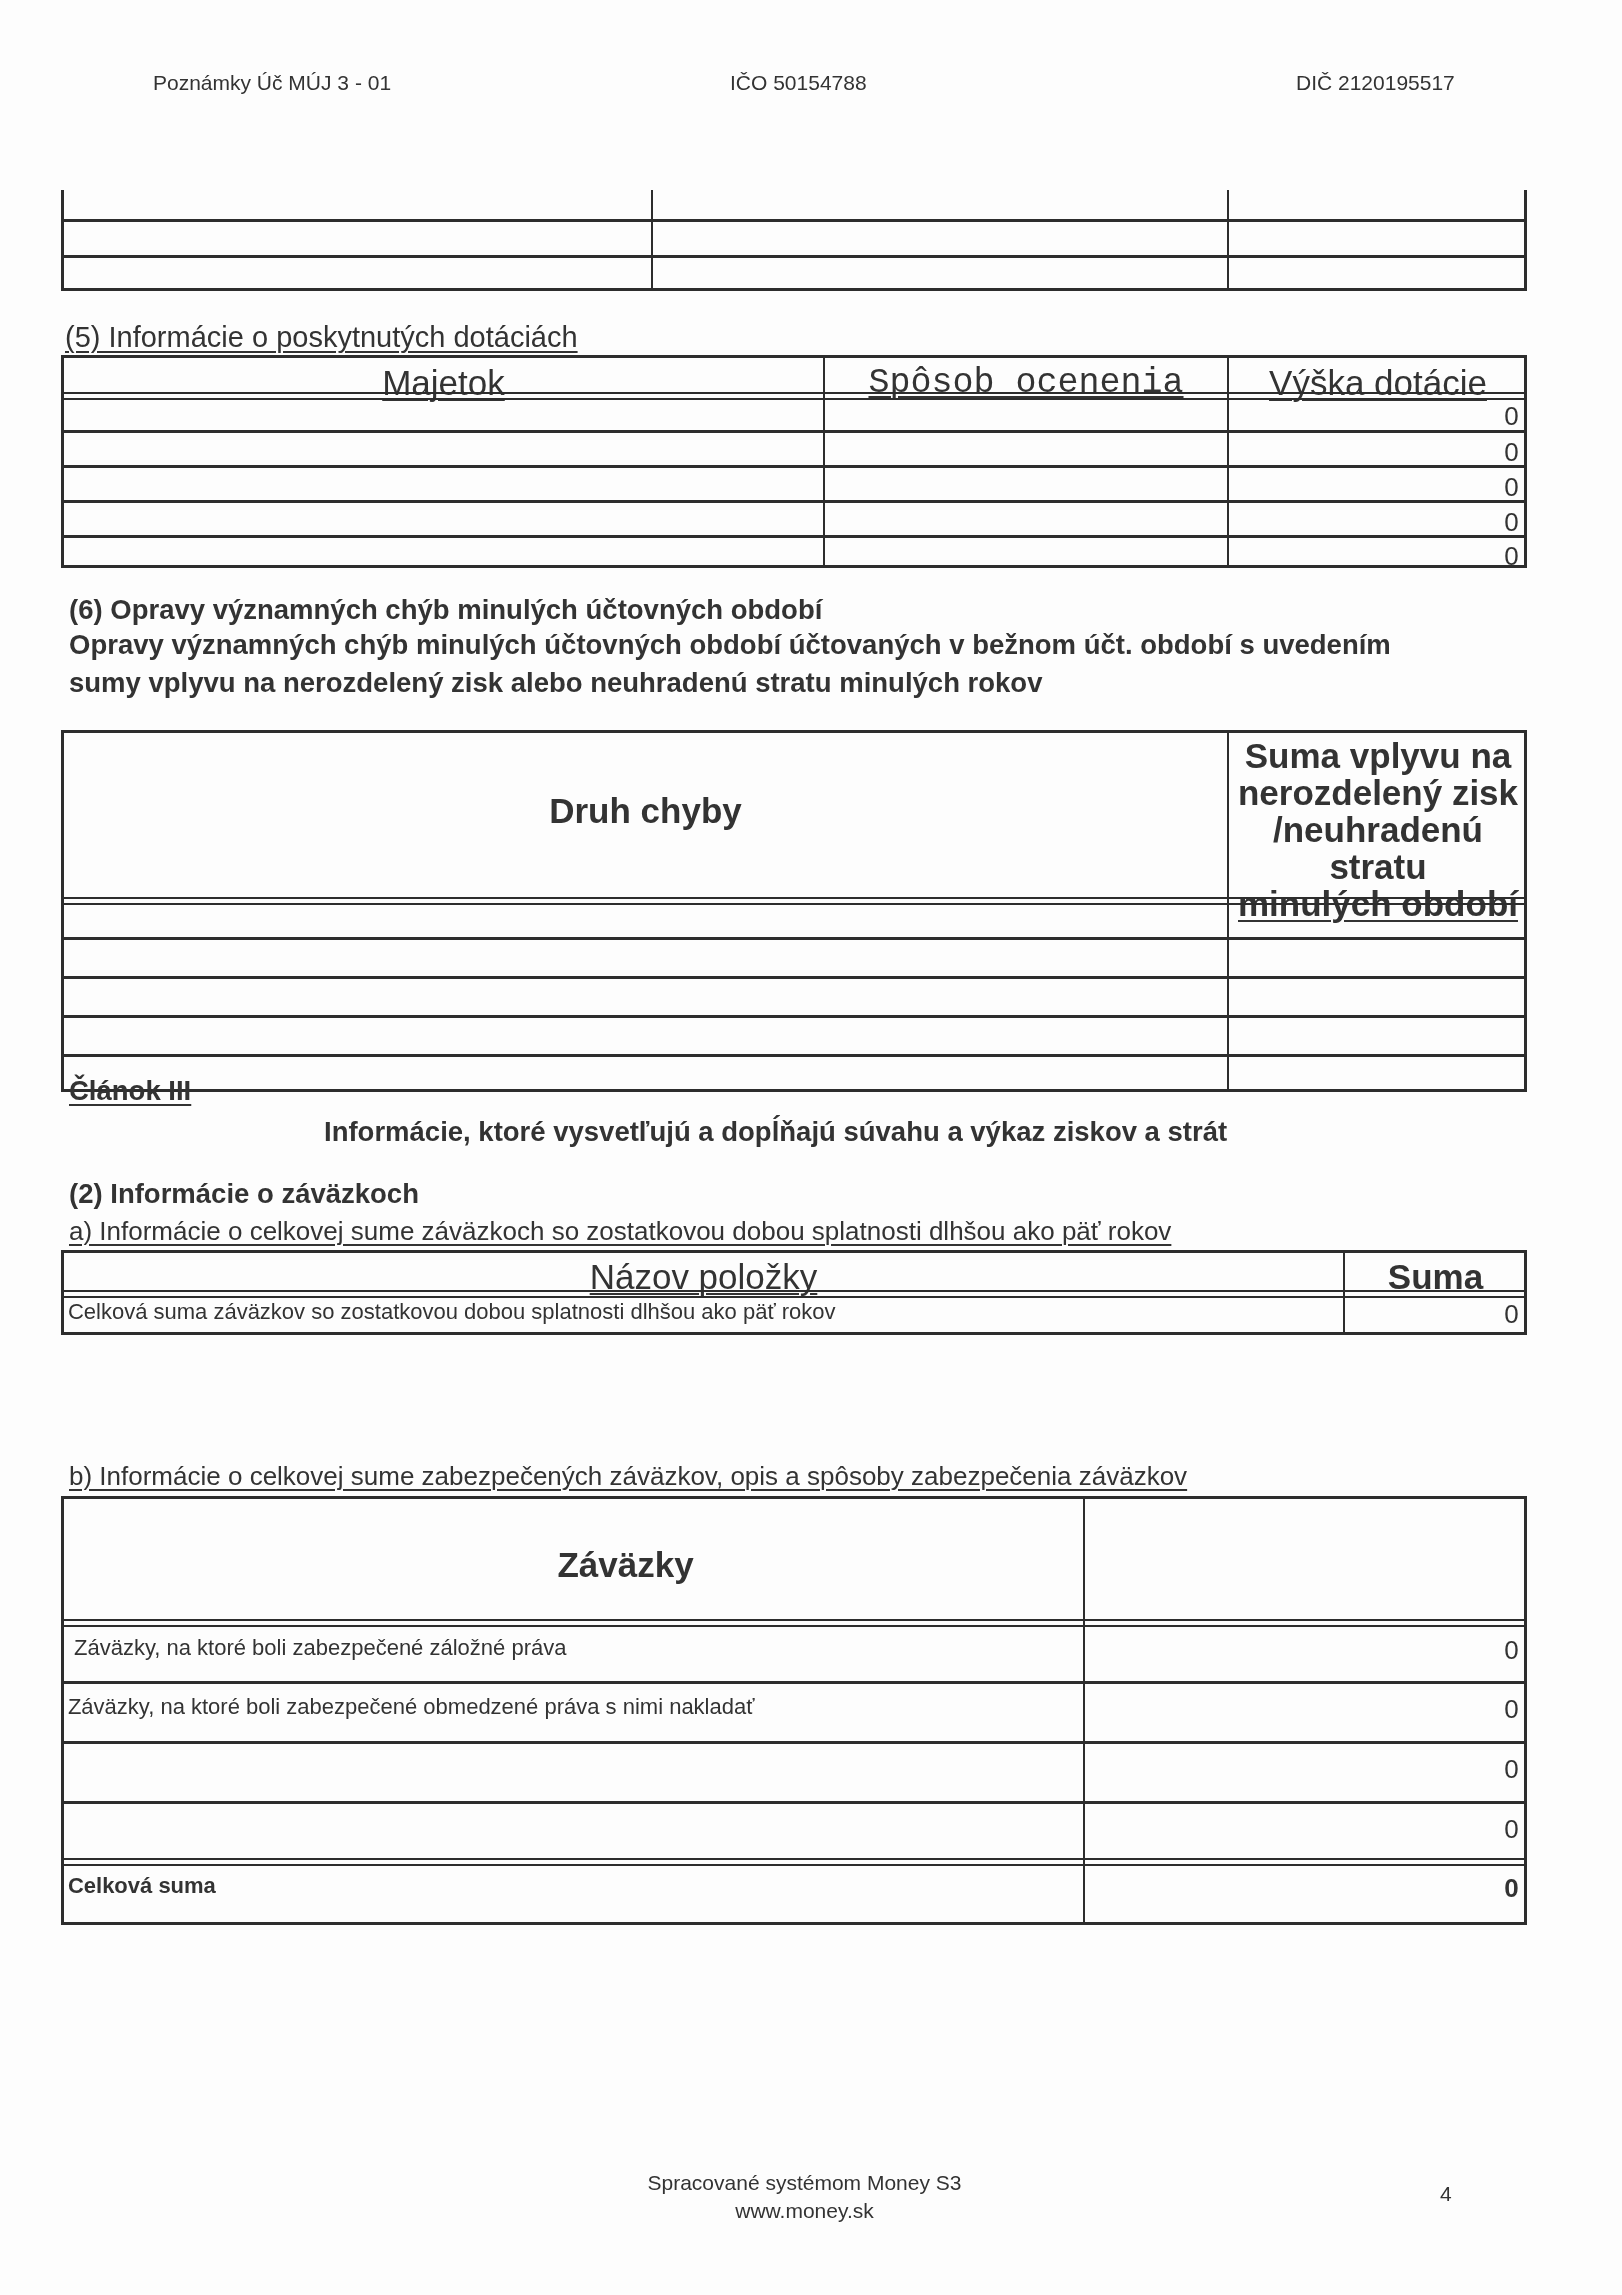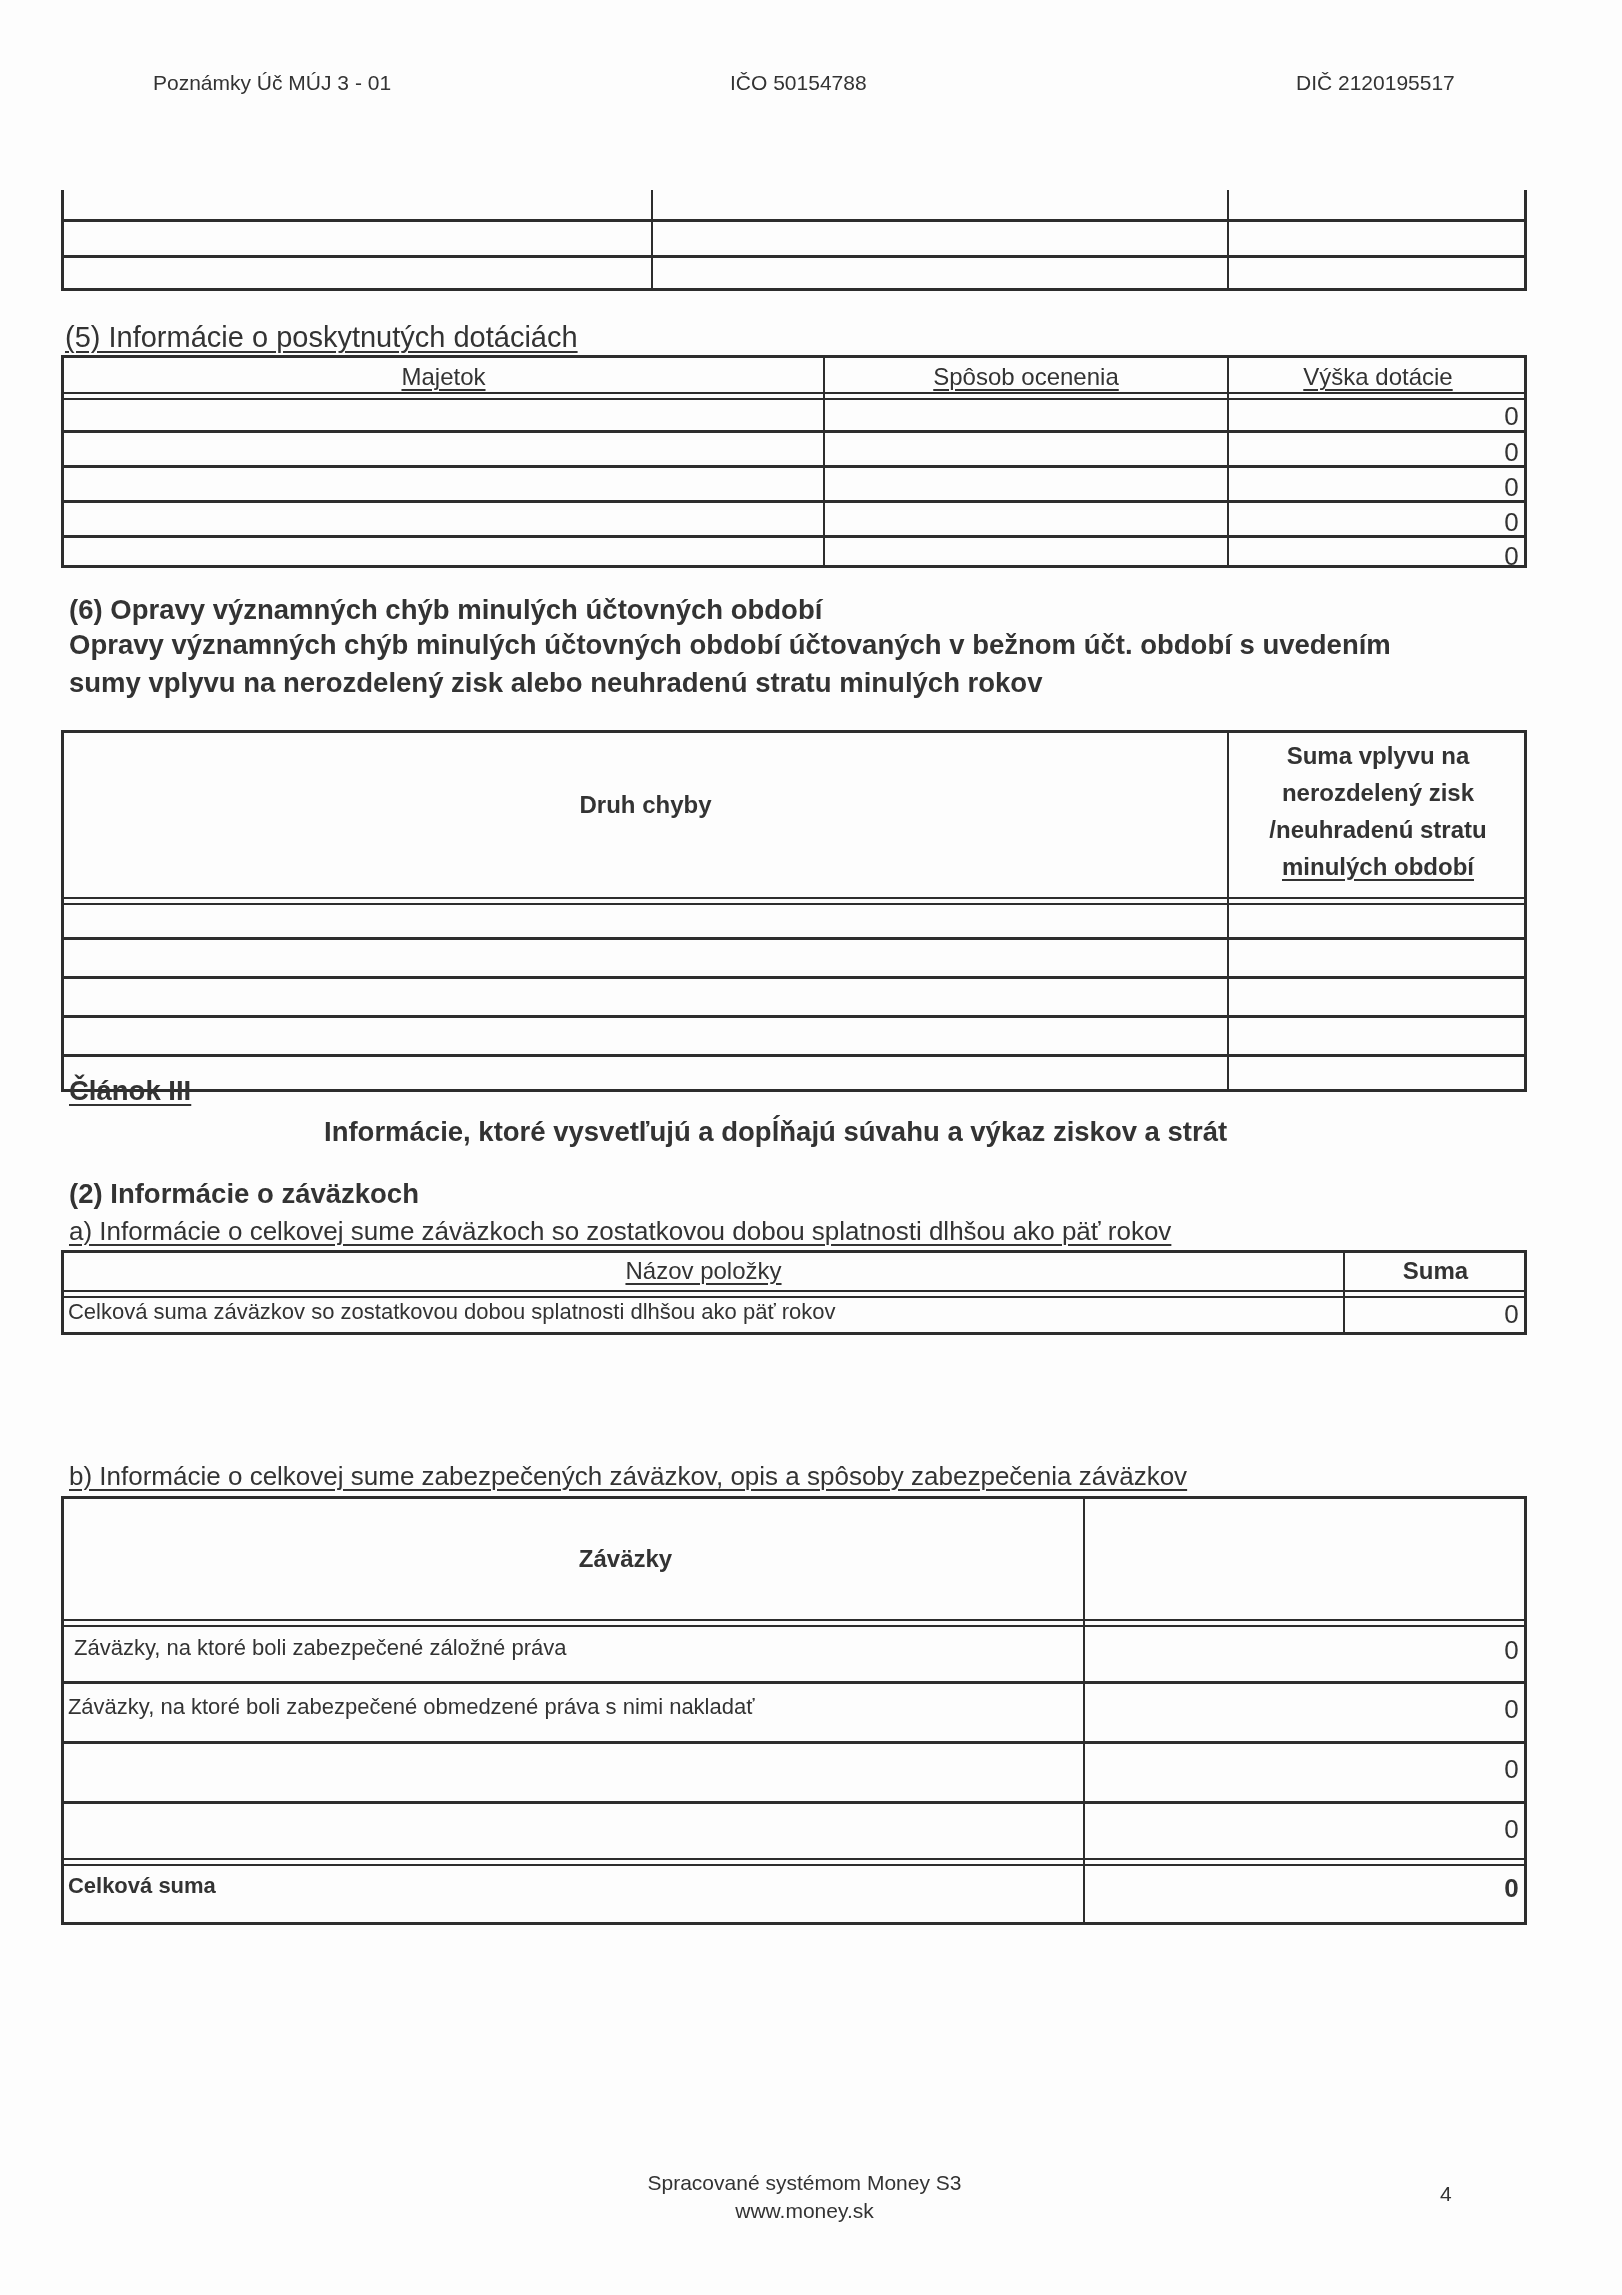--- a/index.html
+++ b/index.html
@@ -10,21 +10,21 @@
   .abs { position: absolute; }
   .hdr { font-size: 21px; top: 71px; color: #333; margin-left: 20px; }
   .sec { font-size: 27.5px; font-weight: bold; color: #333; white-space: nowrap; }
   .sub { font-size: 26px; color: #333; white-space: nowrap; }
   .u { text-decoration: underline; text-decoration-thickness: 2px; text-underline-offset: 3.9px; }
   .tbl { position: absolute; border: 3.3px solid #2d2d2d; box-sizing: border-box; }
   .hl { position: absolute; left: 0; right: 0; height: 2.6px; background: #2d2d2d; }
   .hl2 { position: absolute; left: 0; right: 0; height: 7.9px; border-top: 2.6px solid #2d2d2d; border-bottom: 2.6px solid #2d2d2d; box-sizing: border-box; }
   .vl { position: absolute; top: 0; bottom: 0; width: 2px; background: #2d2d2d; }
   .cell { position: absolute; font-size: 22px; color: #333; white-space: nowrap; }
-  .th { font-size: 24px; color: #333; text-align: center; position: absolute; }
+  .th { font-size: 35px; color: #333; text-align: center; position: absolute; }
   .thb { font-weight: bold; }
   .num { position: absolute; font-size: 26px; text-align: right; color: #333; }
   .foot { font-size: 21px; color: #333; text-align: center; }
 </style>
 </head>
 <body>
 
 <div class="abs hdr" style="left:133px;">Poznámky Úč MÚJ 3 - 01</div>
 <div class="abs hdr" style="left:710px;">IČO 50154788</div>
 <div class="abs hdr" style="left:1276px;">DIČ 2120195517</div>
@@ -34,21 +34,21 @@
   <div class="hl" style="top:65px;"></div>
   <div class="vl" style="left:587px;"></div>
   <div class="vl" style="left:1163px;"></div>
 </div>
 
 <div class="abs sec" style="left:65px; top:321px; font-weight:normal; font-size:29px;">
   <span class="u">(5) Informácie o poskytnutých dotáciách</span>
 </div>
 <div class="tbl" style="left:61px; top:355px; width:1466px; height:213px;">
   <div class="th" style="left:0; width:759px; top:5.2px;"><span class="u">Majetok</span></div>
-  <div class="th" style="left:760px; width:404px; top:5.2px;"><span class="u">Spôsob ocenenia</span></div>
+  <div class="th" style="left:760px; width:404px; top:5.2px;font-family:Liberation Mono, monospace;"><span class="u">Spôsob ocenenia</span></div>
   <div class="th" style="left:1165px; width:298px; top:5.2px;"><span class="u">Výška dotácie</span></div>
   <div class="hl2" style="top:34px;"></div>
   <div class="hl" style="top:72px;"></div>
   <div class="hl" style="top:107px;"></div>
   <div class="hl" style="top:142px;"></div>
   <div class="hl" style="top:177px;"></div>
   <div class="vl" style="left:759px;"></div>
   <div class="vl" style="left:1163px;"></div>
   <div class="num" style="right:5.2px; top:43px;">0</div>
   <div class="num" style="right:5.2px; top:79px;">0</div>

